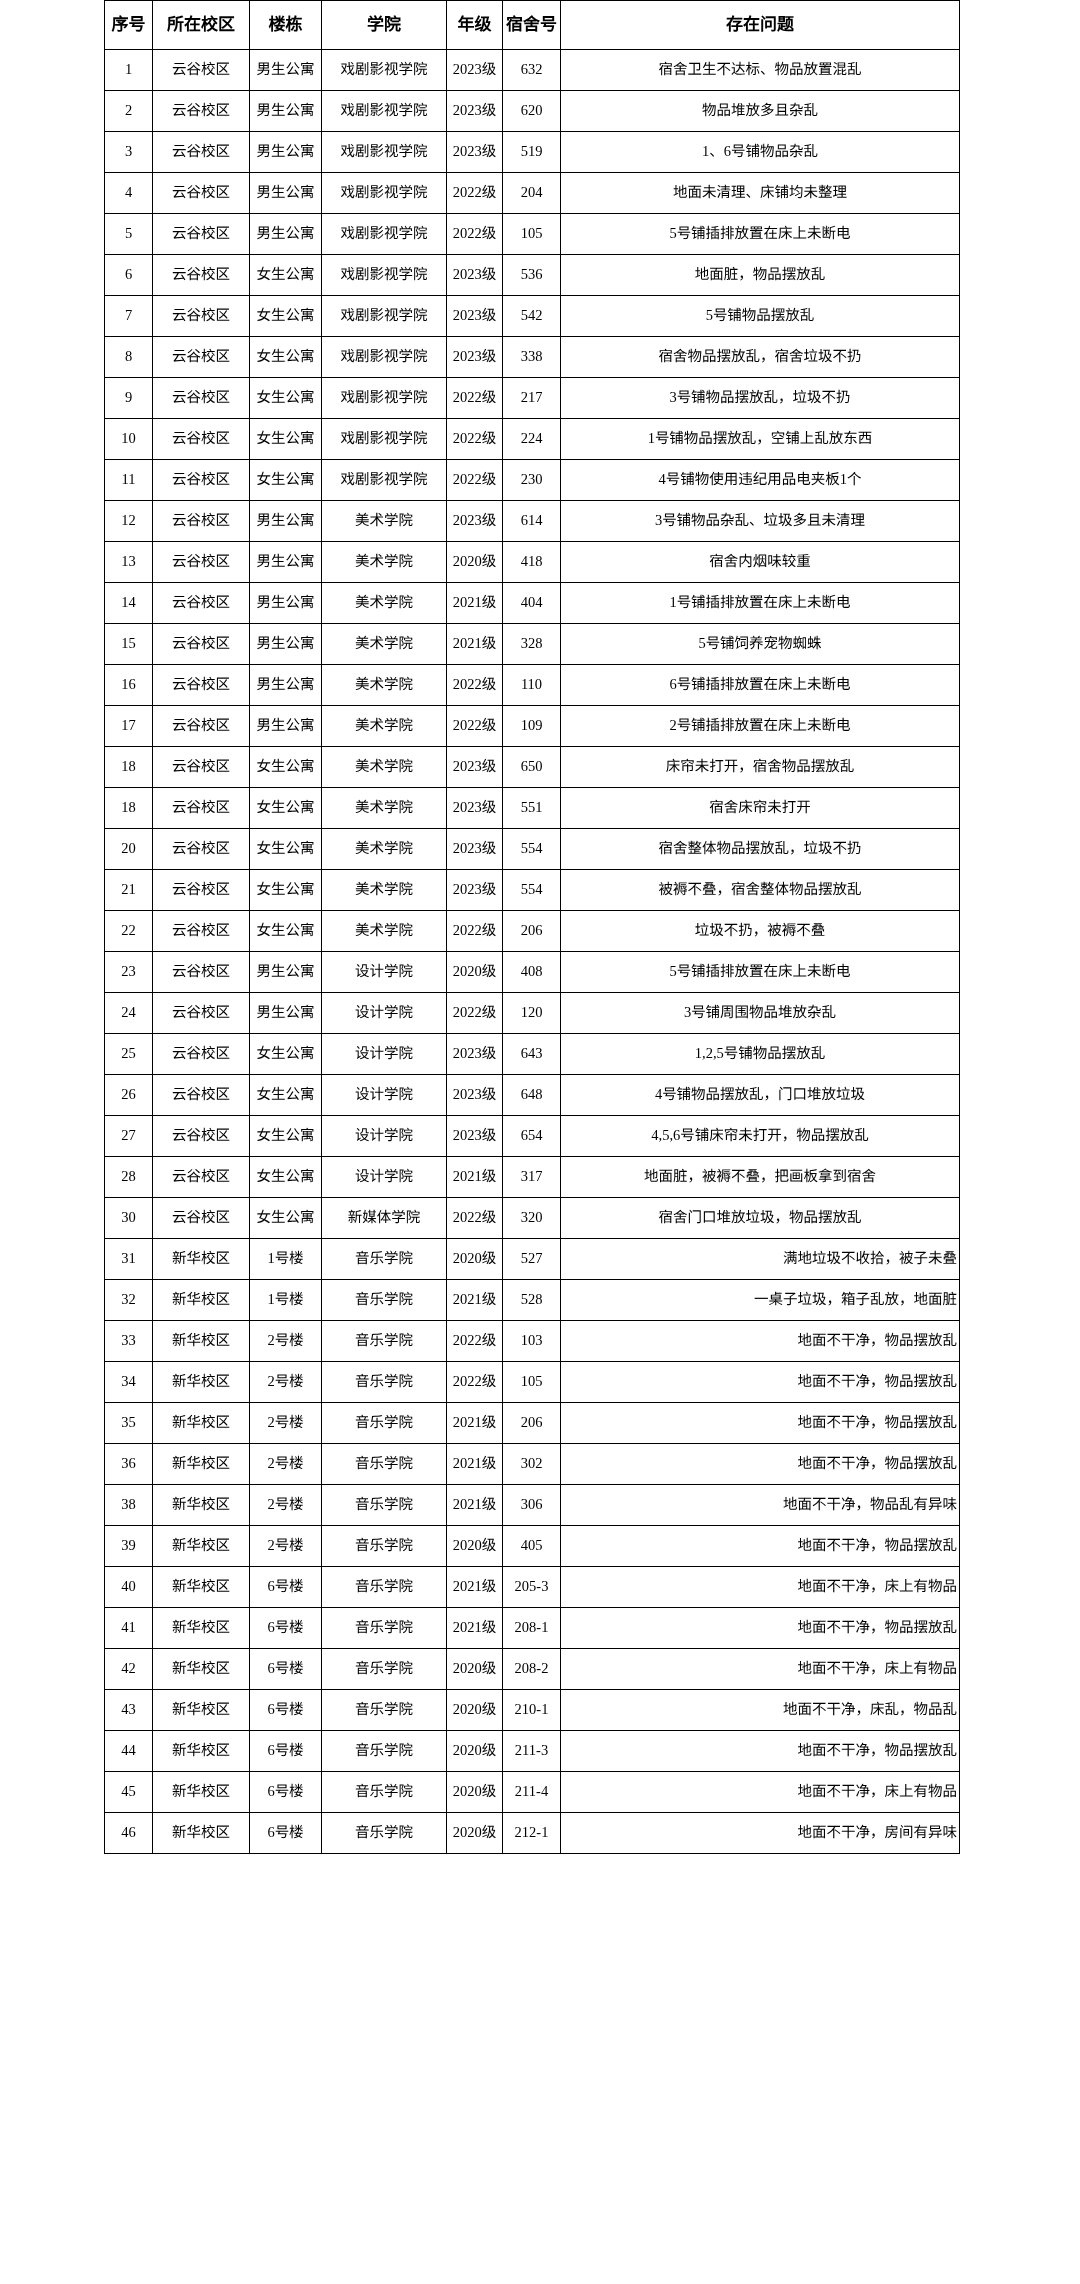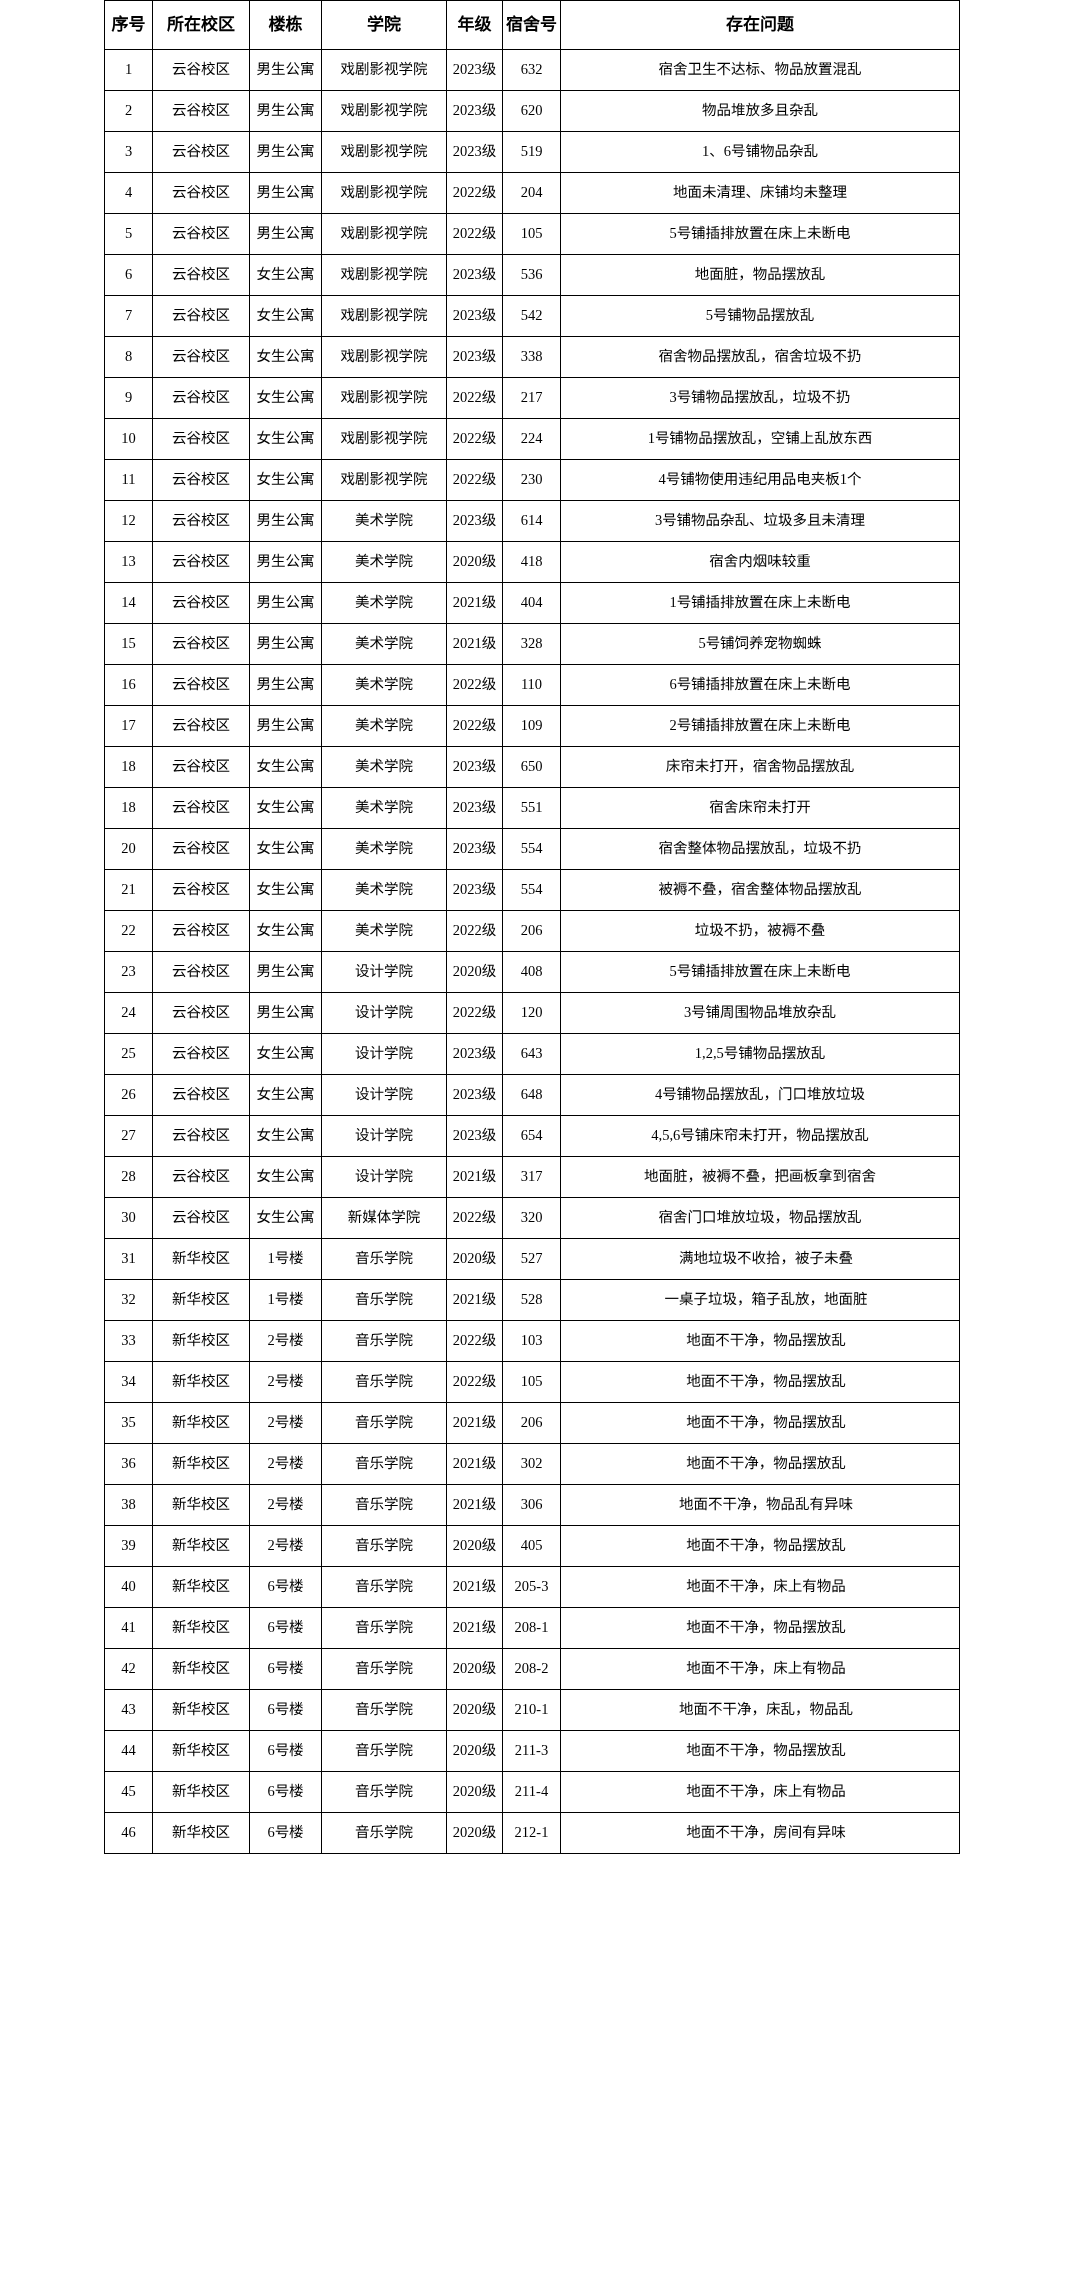--- a/index.html
+++ b/index.html
@@ -60,21 +60,21 @@
   table.inspection-table tbody tr {
     height: 41px;
   }
   td.issue-cell {
     text-align: left;
     padding-left: 6px;
     padding-right: 4px;
     font-size: 14.5px;
   }
   td.issue-cell.centered {
-    text-align: center;
+    text-align: right;
     padding-left: 14px;
   }
   td.seq-cell,
   td.grade-cell,
   td.room-cell {
     font-family: "Liberation Serif", "DejaVu Serif", serif;
   }
   td.grade-cell {
     line-height: 1.1;
     font-size: 14px;

